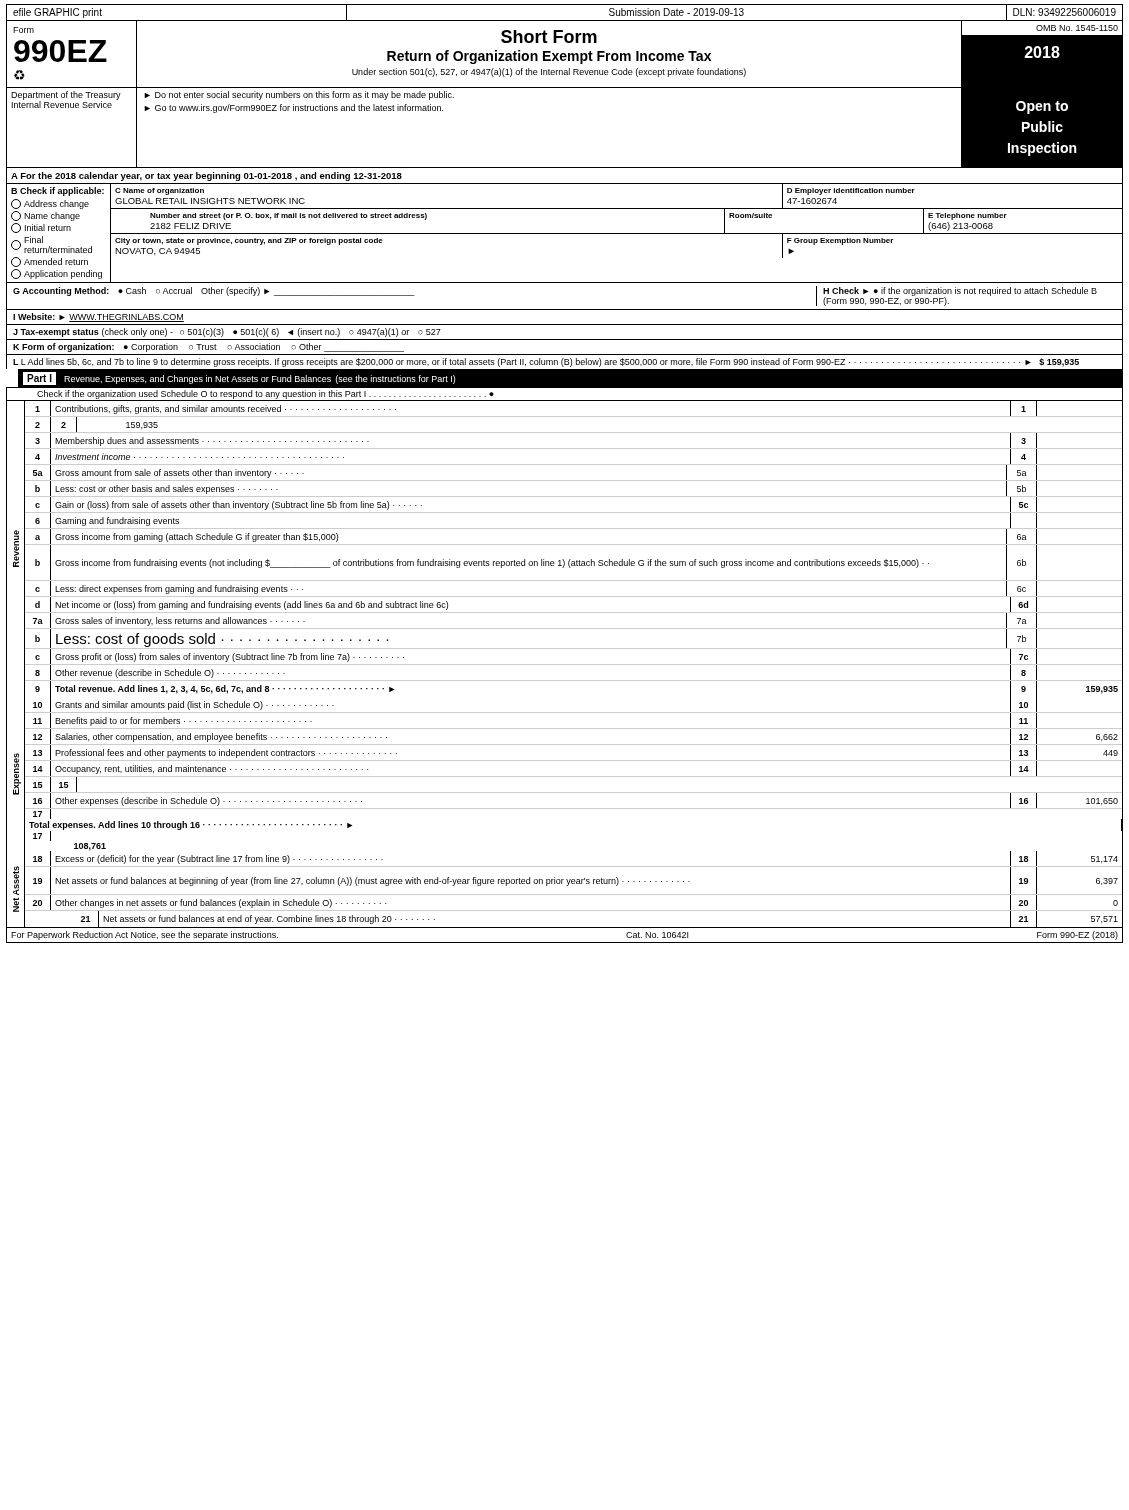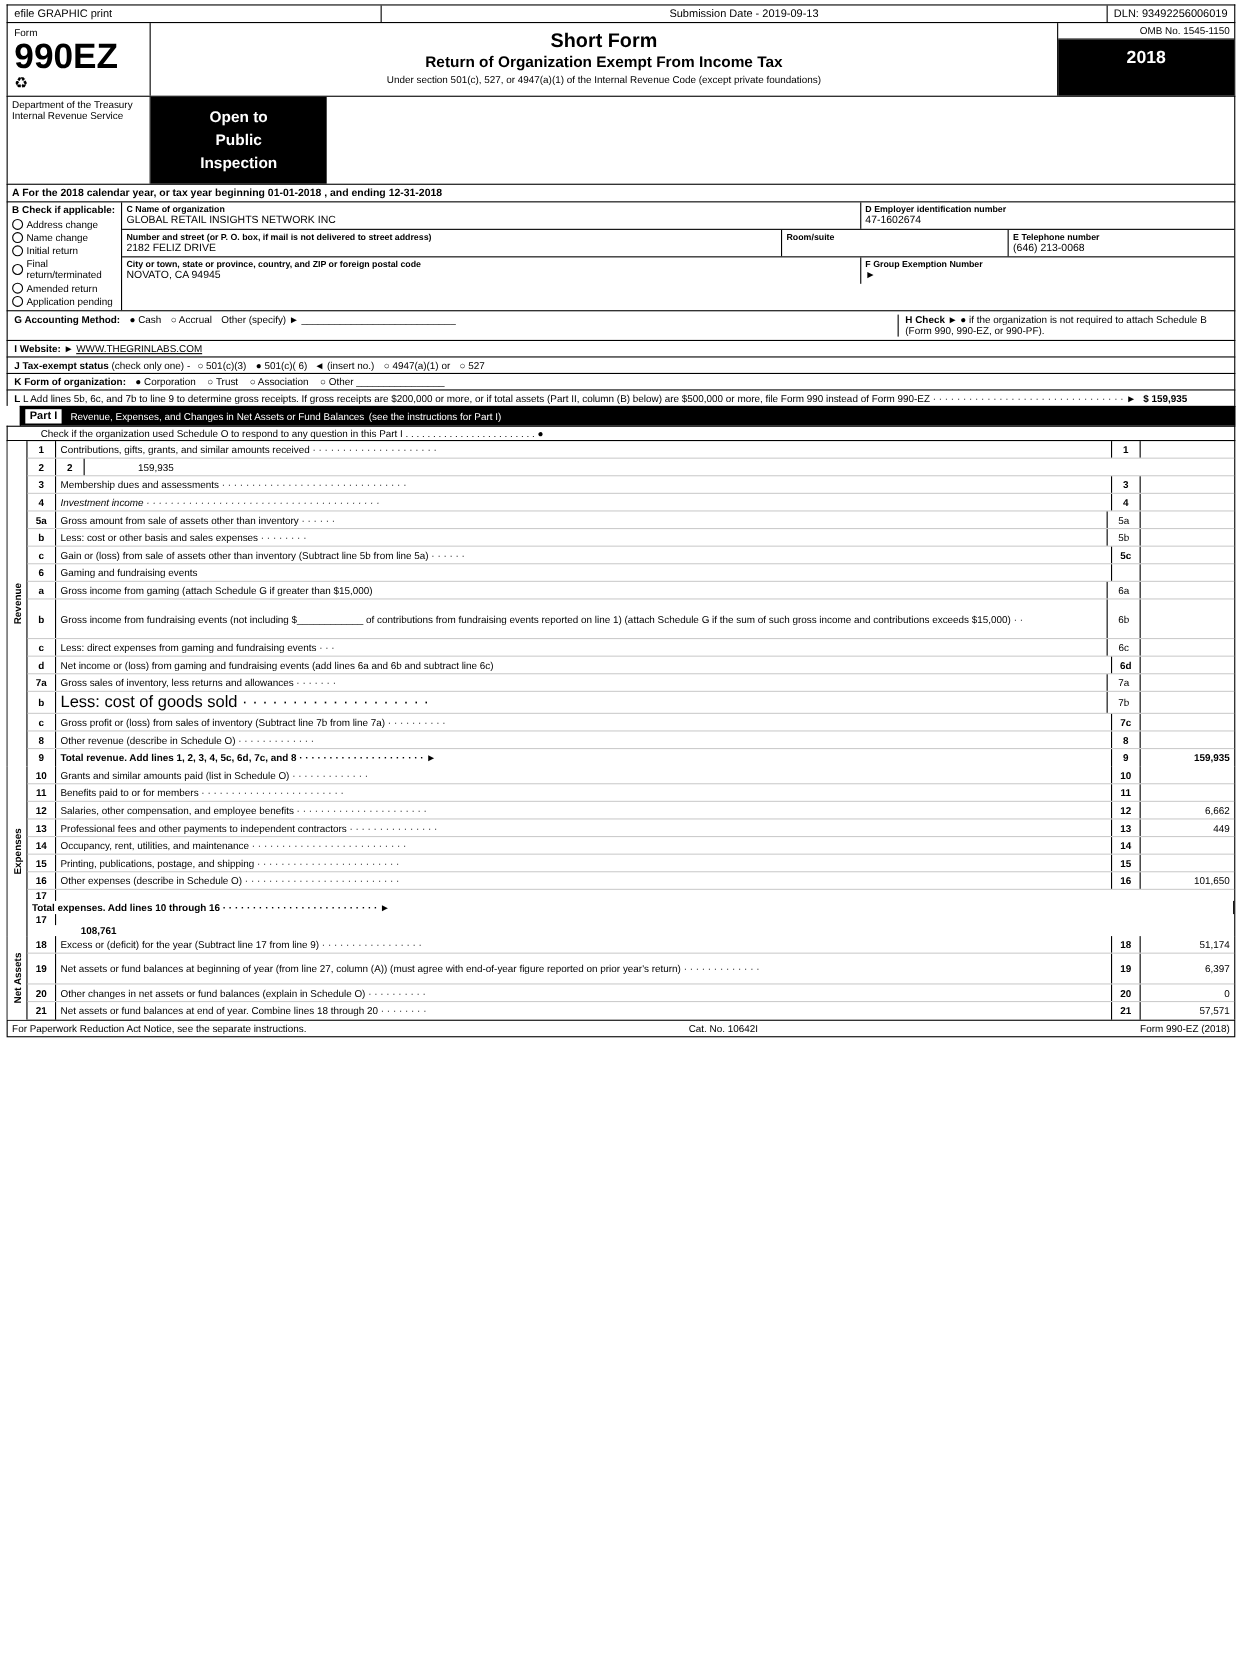--- a/index.html
+++ b/index.html
@@ -47,20 +47,24 @@
       <div style="padding:2px 4px; text-align:right; font-size:9px; border-bottom:1px solid #000;">OMB No. 1545-1150</div>
       <div style="background:#000; color:#fff; text-align:center; font-size:16px; font-weight:bold; padding:6px 4px; flex:1; line-height:1.4;">2018</div>
     </div>
   </div>
 
   <div style="display:flex; border:1px solid #000; border-bottom:none;">
     <div style="width:130px; border-right:1px solid #000; padding:2px 4px; font-size:9px;">
       <div>Department of the Treasury</div>
       <div>Internal Revenue Service</div>
     </div>
+    <div style="flex:1; padding:2px 6px; font-size:9px; border-right:1px solid #000;">
+      <div style="margin-bottom:3px;">► Do not enter social security numbers on this form as it may be made public.</div>
+      <div>► Go to www.irs.gov/Form990EZ for instructions and the latest information.</div>
+    </div>
     <div style="width:160px; background:#000; color:#fff; font-size:14px; font-weight:bold; text-align:center; padding:8px 4px; line-height:1.5;">
       <div>Open to</div>
       <div>Public</div>
       <div>Inspection</div>
     </div>
   </div>
 
   <div style="border:1px solid #000; border-bottom:none; padding:2px 4px; font-size:9.5px; font-weight:bold;">
     <span>A  For the 2018 calendar year, or tax year beginning 01-01-2018      , and ending 12-31-2018</span>
   </div>
@@ -102,21 +106,21 @@
           <div style="font-size:8px; font-weight:bold;">C Name of organization</div>
           <div style="font-size:9.5px;">GLOBAL RETAIL INSIGHTS NETWORK INC</div>
         </div>
         <div style="flex:1; padding:2px 4px;">
           <div style="font-size:8px; font-weight:bold;">D Employer identification number</div>
           <div style="font-size:9.5px;">47-1602674</div>
         </div>
       </div>
 
       <div style="display:flex; border-bottom:1px solid #000;">
-        <div style="flex:3; border-right:1px solid #000; padding:2px 4px;">
+        <div style="flex:3; border-right:1px solid #000; padding:2px 4px;margin-left:35px;">
           <div style="font-size:8px; font-weight:bold;">Number and street (or P. O. box, if mail is not delivered to street address)</div>
           <div style="font-size:9.5px;">2182 FELIZ DRIVE</div>
         </div>
         <div style="flex:1; border-right:1px solid #000; padding:2px 4px;">
           <div style="font-size:8px; font-weight:bold;">Room/suite</div>
           <div style="font-size:9.5px;"></div>
         </div>
         <div style="flex:1; padding:2px 4px;">
           <div style="font-size:8px; font-weight:bold;">E Telephone number</div>
           <div style="font-size:9.5px;">(646) 213-0068</div>
@@ -354,21 +358,20 @@
 
       <div style="display:flex; border-bottom:1px solid #ccc; min-height:16px; align-items:stretch;">
         <div style="width:26px; border-right:1px solid #000; display:flex; align-items:center; justify-content:center; font-size:9px; flex-shrink:0; font-weight:bold;">14</div>
         <div style="flex:1; padding:1px 4px; font-size:9px; border-right:1px solid #000; display:flex; align-items:center;">Occupancy, rent, utilities, and maintenance · · · · · · · · · · · · · · · · · · · · · · · · · ·</div>
         <div style="width:26px; border-right:1px solid #000; display:flex; align-items:center; justify-content:center; font-size:9px; font-weight:bold; flex-shrink:0;">14</div>
         <div style="width:85px; display:flex; align-items:center; justify-content:flex-end; padding-right:4px; font-size:9px;"></div>
       </div>
 
       <div style="display:flex; border-bottom:1px solid #ccc; min-height:16px; align-items:stretch;">
         <div style="width:26px; border-right:1px solid #000; display:flex; align-items:center; justify-content:center; font-size:9px; flex-shrink:0; font-weight:bold;">15</div>
-        <div style="flex:1; padding:1px 4px; font-size:9px; border-right:1px solid #000; display:flex; align-items:center;">Printing, publications, postage, and shipping  · · · · · · · · · · · · · · · · · · · · · · · ·</div>
         <div style="width:26px; border-right:1px solid #000; display:flex; align-items:center; justify-content:center; font-size:9px; font-weight:bold; flex-shrink:0;">15</div>
         <div style="width:85px; display:flex; align-items:center; justify-content:flex-end; padding-right:4px; font-size:9px;"></div>
       </div>
 
       <div style="display:flex; border-bottom:1px solid #ccc; min-height:16px; align-items:stretch;">
         <div style="width:26px; border-right:1px solid #000; display:flex; align-items:center; justify-content:center; font-size:9px; flex-shrink:0; font-weight:bold;">16</div>
         <div style="flex:1; padding:1px 4px; font-size:9px; border-right:1px solid #000; display:flex; align-items:center;">Other expenses (describe in Schedule O)  · · · · · · · · · · · · · · · · · · · · · · · · · ·</div>
         <div style="width:26px; border-right:1px solid #000; display:flex; align-items:center; justify-content:center; font-size:9px; font-weight:bold; flex-shrink:0;">16</div>
         <div style="width:85px; display:flex; align-items:center; justify-content:flex-end; padding-right:4px; font-size:9px;">101,650</div>
       </div>
@@ -402,21 +405,21 @@
         <div style="width:85px; display:flex; align-items:center; justify-content:flex-end; padding-right:4px; font-size:9px;">6,397</div>
       </div>
 
       <div style="display:flex; border-bottom:1px solid #ccc; min-height:16px; align-items:stretch;">
         <div style="width:26px; border-right:1px solid #000; display:flex; align-items:center; justify-content:center; font-size:9px; flex-shrink:0; font-weight:bold;">20</div>
         <div style="flex:1; padding:1px 4px; font-size:9px; border-right:1px solid #000; display:flex; align-items:center;">Other changes in net assets or fund balances (explain in Schedule O)  · · · · · · · · · ·</div>
         <div style="width:26px; border-right:1px solid #000; display:flex; align-items:center; justify-content:center; font-size:9px; font-weight:bold; flex-shrink:0;">20</div>
         <div style="width:85px; display:flex; align-items:center; justify-content:flex-end; padding-right:4px; font-size:9px;">0</div>
       </div>
 
-      <div style="display:flex; min-height:16px; align-items:stretch;">
+      <div style="display:flex; min-height:16px; align-items:stretch;margin-left:48px;">
         <div style="width:26px; border-right:1px solid #000; display:flex; align-items:center; justify-content:center; font-size:9px; flex-shrink:0; font-weight:bold;">21</div>
         <div style="flex:1; padding:1px 4px; font-size:9px; border-right:1px solid #000; display:flex; align-items:center;">Net assets or fund balances at end of year. Combine lines 18 through 20  · · · · · · · ·</div>
         <div style="width:26px; border-right:1px solid #000; display:flex; align-items:center; justify-content:center; font-size:9px; font-weight:bold; flex-shrink:0;">21</div>
         <div style="width:85px; display:flex; align-items:center; justify-content:flex-end; padding-right:4px; font-size:9px;">57,571</div>
       </div>
     </div>
   </div>
 
   <div style="border:1px solid #000; padding:2px 4px; font-size:9px; display:flex; justify-content:space-between;">
     <span>For Paperwork Reduction Act Notice, see the separate instructions.</span>

